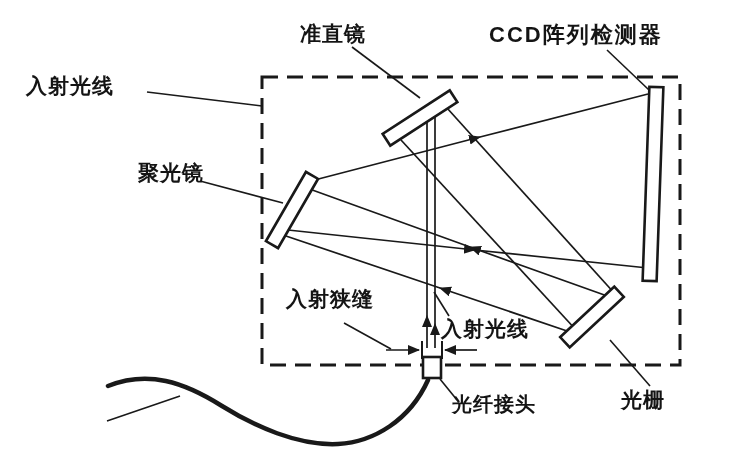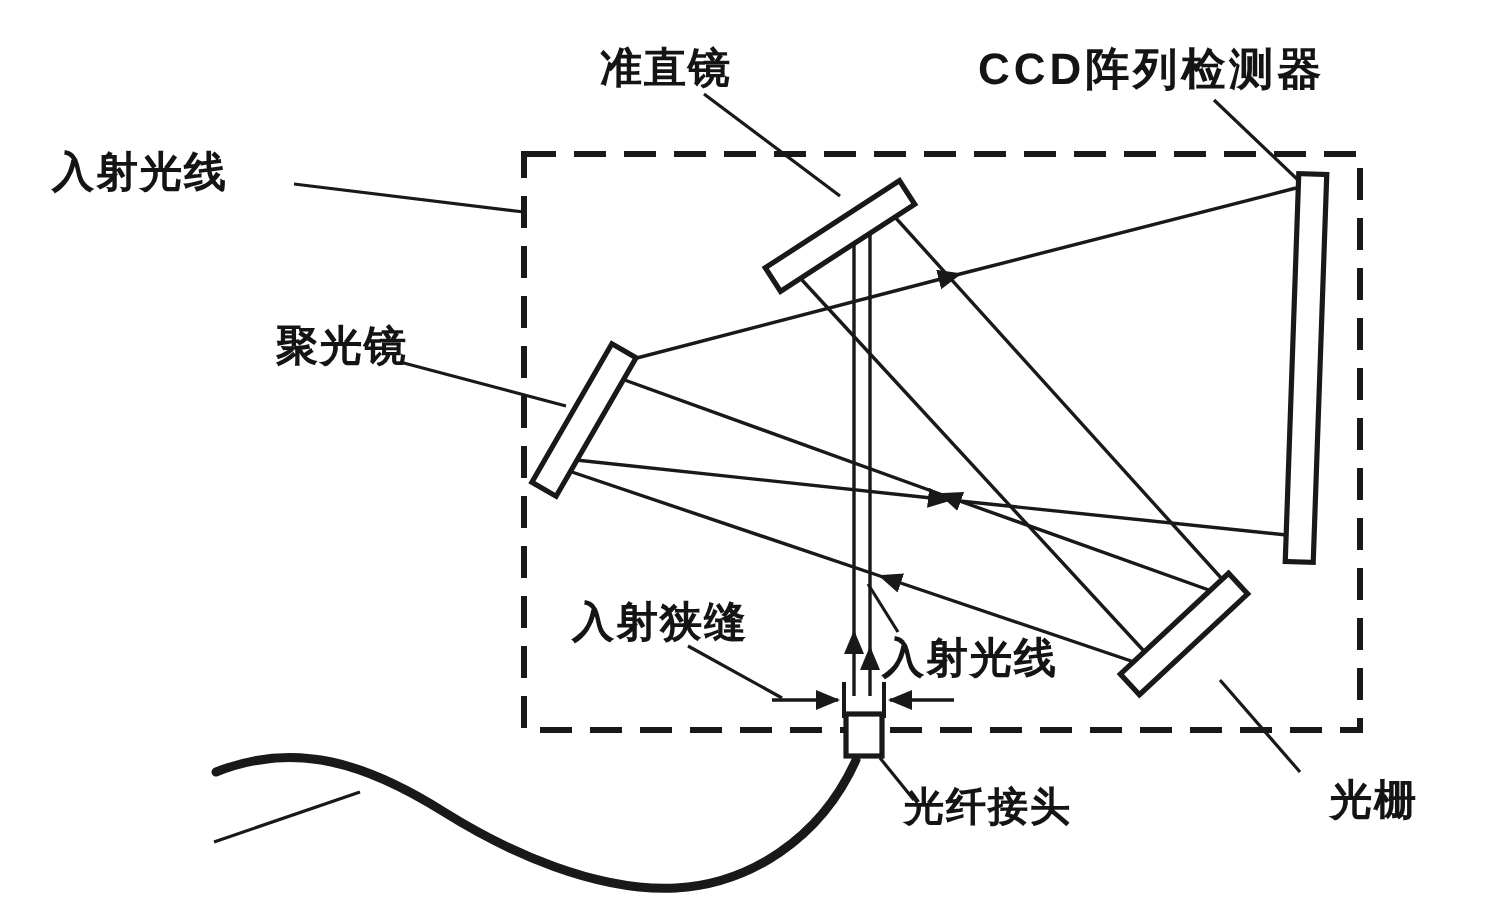--- a/index.html
+++ b/index.html
@@ -99,24 +99,24 @@
   </svg>
 
   <div class="lbl" style="left:26px; top:72px;">入射光线</div>
 
   <div class="lbl lbl-ccd" style="left:489px; top:20px;">CCD阵列检测器</div>
 
   <div class="lbl" style="left:300px; top:20px;">准直镜</div>
 
   <div class="lbl" style="left:138px; top:159px;">聚光镜</div>
 
-  <div class="lbl" style="left:286px; top:297px;">入射狭缝</div>
+  <div class="lbl" style="left:286px; top:285px;">入射狭缝</div>
 
   <div class="lbl" style="left:441px; top:315px;">入射光线</div>
 
-  <div class="lbl" style="left:665px; top:386px;">光栅</div>
+  <div class="lbl" style="left:621px; top:386px;">光栅</div>
 
   <div class="lbl lbl-sma" style="left:452px; top:392px;">
     <div>光纤接头</div>
   </div>
 
 
 </div>
 
 </body></html>

